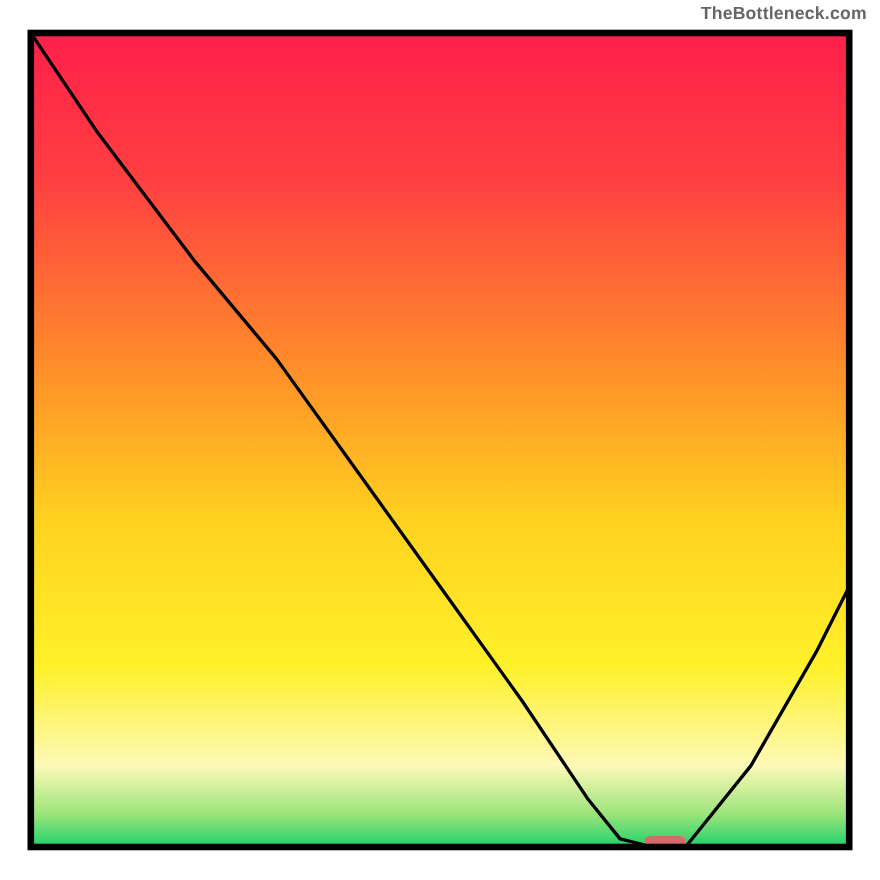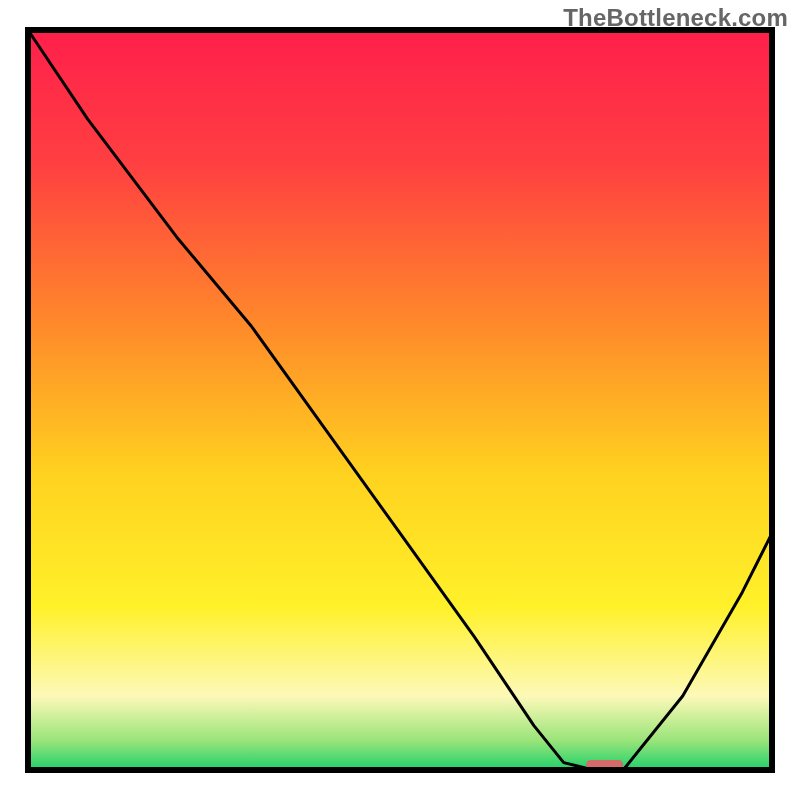--- a/index.html
+++ b/index.html
@@ -13,21 +13,21 @@
   }
   .frame {
     position: relative;
     width: 800px;
     height: 800px;
   }
   .watermark {
     position: absolute;
     top: 4px;
     right: 12px;
-    font-size: 24px;
+    font-size: 16px;
     font-weight: 600;
     color: #666666;
     letter-spacing: 0.2px;
     z-index: 5;
   }
   svg.chart {
     position: absolute;
     left: 0;
     top: 0;
   }

